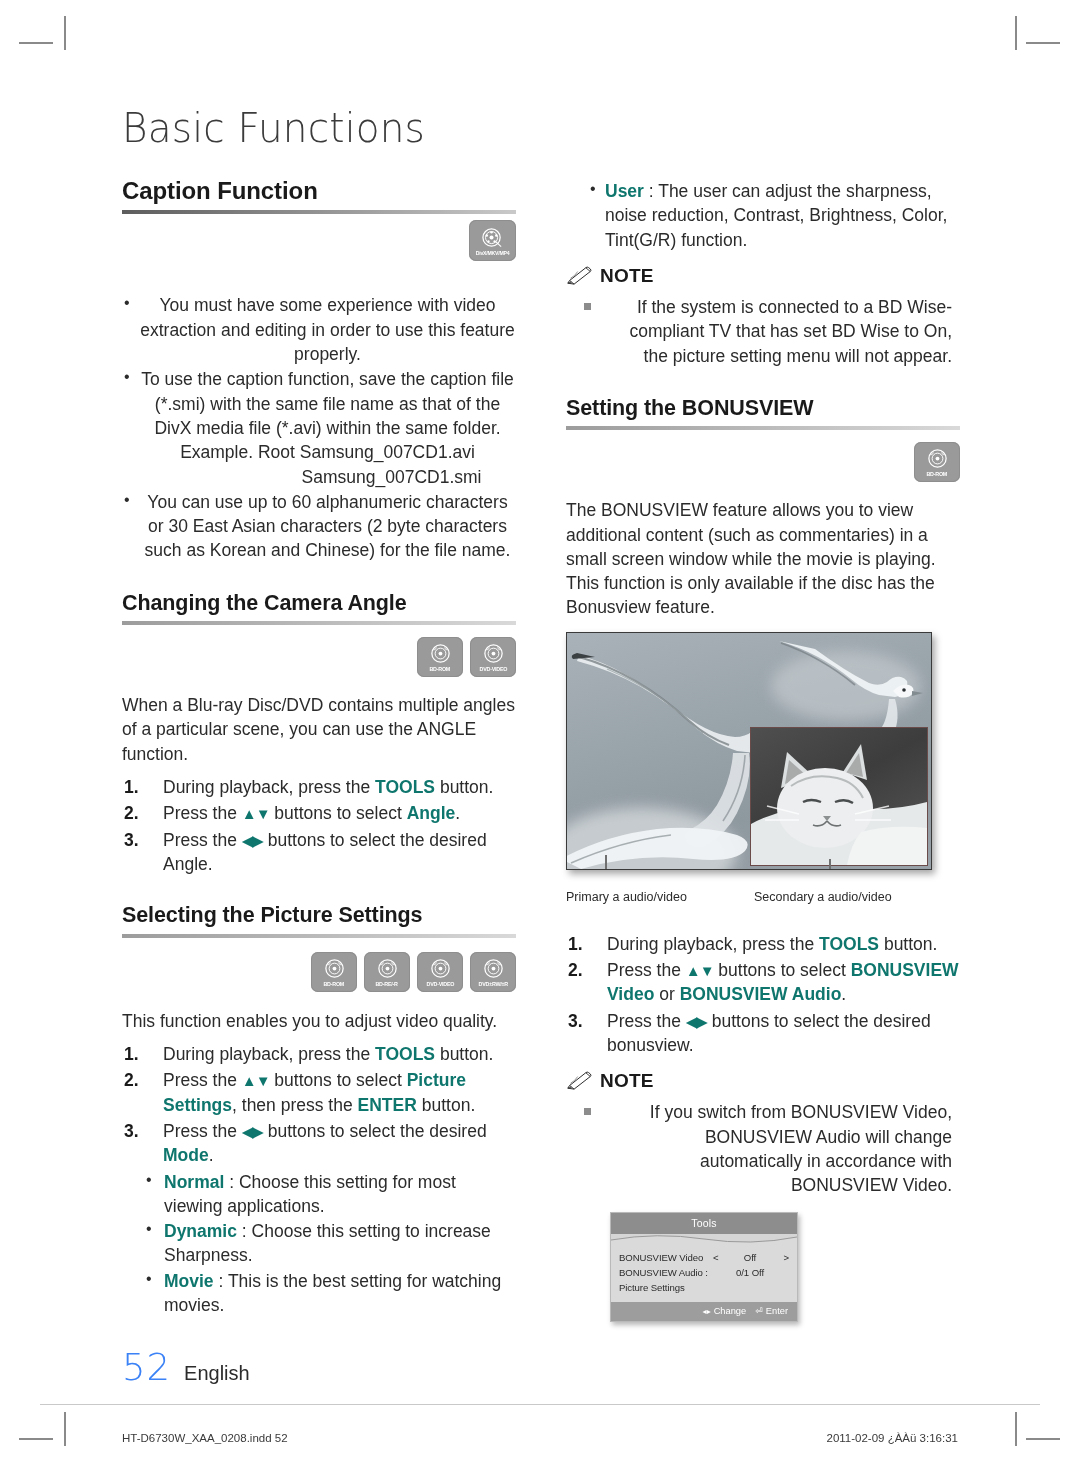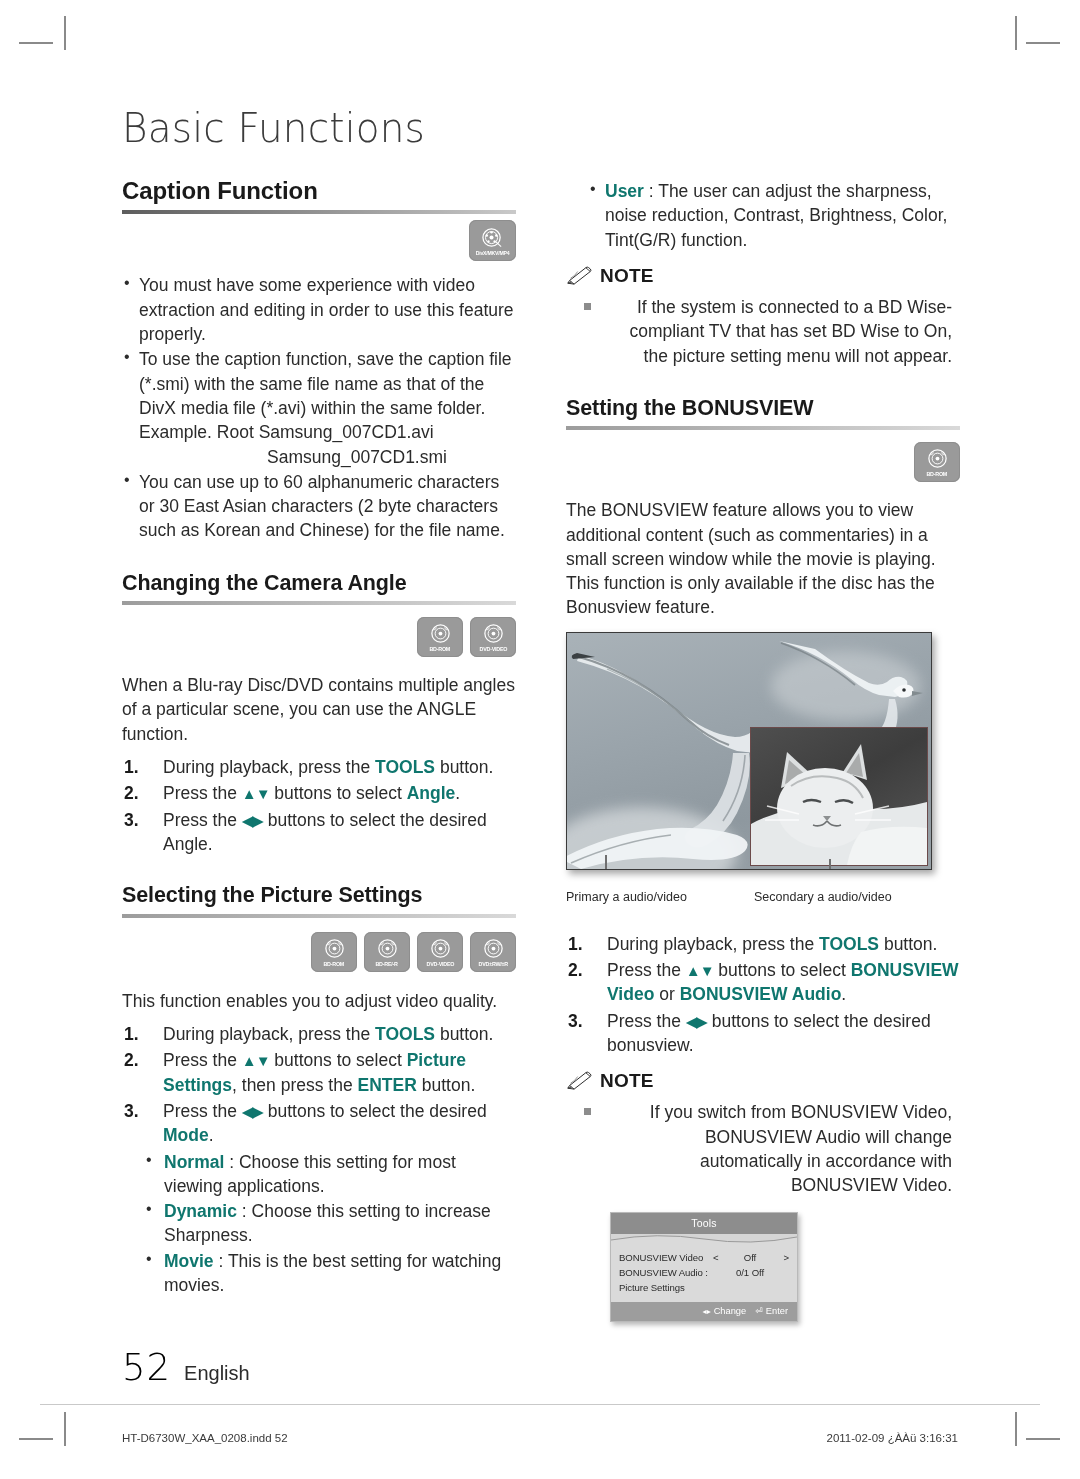--- a/index.html
+++ b/index.html
@@ -139,21 +139,21 @@
   .osd-row .v{flex:1;text-align:center;white-space:nowrap;}
   .osd-row .gt{width:12px;text-align:right;}
   .osd-foot{
     height:19px;background:#9d9d9d;display:flex;align-items:center;justify-content:flex-end;
     gap:9px;padding-right:9px;font-size:9.3px;color:#ffffff;
   }
   .osd-foot .grp{display:flex;align-items:center;gap:3px;white-space:nowrap;}
 
   
   .pagenum{position:absolute;left:122px;top:1346px;display:flex;align-items:baseline;gap:13px;}
-  .pagenum .n{font-size:37px;font-weight:300;color:#000000;letter-spacing:1px;
+  .pagenum .n{font-size:37px;font-weight:300;color:#3b82f6;letter-spacing:1px;
     font-family:"DejaVu Sans","Liberation Sans",sans-serif;}
   .pagenum .l{font-size:20px;color:#2b2b2b;}
 
   .footline{position:absolute;left:40px;top:1404px;width:1000px;height:1px;background:#c9c9c9;}
   .filefoot{
     position:absolute;top:1432px;font-size:11.5px;color:#3a3a3a;white-space:nowrap;
     font-family:"Liberation Sans",sans-serif;
   }
   .filefoot.left{left:122px;}
   .filefoot.right{right:122px;}
@@ -192,21 +192,21 @@
               <circle cx="15.9" cy="8.9" r="1.25" fill="#ffffff"></circle>
               <circle cx="14.2" cy="15.2" r="1.25" fill="#ffffff"></circle>
               <circle cx="7.8" cy="15.2" r="1.25" fill="#ffffff"></circle>
               <circle cx="6.1" cy="8.9" r="1.25" fill="#ffffff"></circle>
               <path d="M15 15 L21 20.5" stroke="#ffffff" stroke-width="1.2" fill="none"></path>
             </svg>
             <span class="bname">DivX/MKV/MP4</span>
           </div>
         </div>
 
-        <ul class="bul" style="margin-top:12px;">
+        <ul class="bul" style="margin-top:32px;text-align:center;">
           <li>You must have some experience with video extraction and editing in order to use this feature properly.</li>
           <li>
             <span>To use the caption function, save the caption file (*.smi) with the same file name as that of the DivX media file (*.avi) within the same folder. Example. Root Samsung_007CD1.avi</span>
             <span style="display:block;padding-left:128px;">Samsung_007CD1.smi</span>
           </li>
           <li>You can use up to 60 alphanumeric characters or 30 East Asian characters (2 byte characters such as Korean and Chinese) for the file name.</li>
         </ul>
       </section>
 
       <section style="margin-top:28px;">

